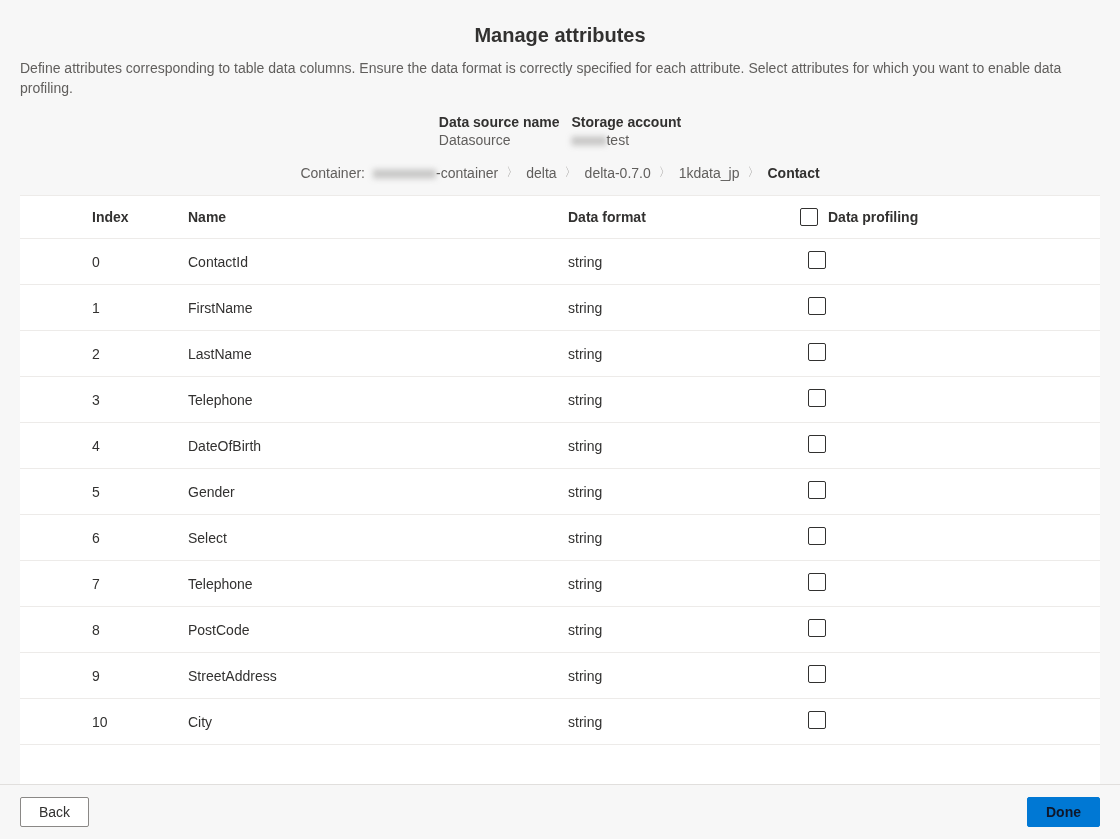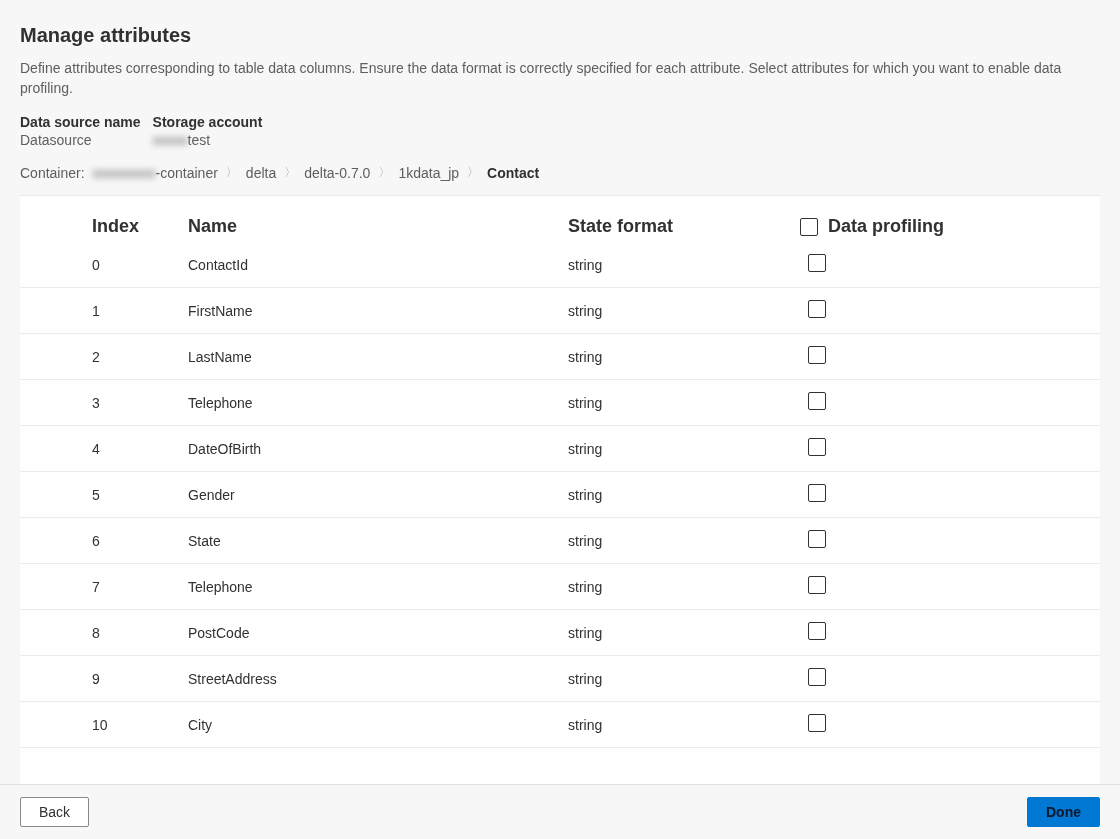--- a/index.html
+++ b/index.html
@@ -17,20 +17,21 @@
     display: flex;
     flex-direction: column;
     height: 100%;
   }
   .content {
     padding: 24px 20px 0 20px;
     flex: 1 1 auto;
     overflow: hidden;
     display: flex;
     flex-direction: column;
+    align-items: center;
   }
   h1.title {
     margin: 0 0 12px 0;
     font-size: 20px;
     font-weight: 600;
     color: #323130;
   }
   .description {
     margin: 0 0 16px 0;
     color: #605e5c;
@@ -84,26 +85,26 @@
     border-collapse: collapse;
     table-layout: fixed;
   }
   col.col-index  { width: 160px; }
   col.col-name   { width: 380px; }
   col.col-format { width: 240px; }
   col.col-prof   { width: auto; }
   thead th {
     text-align: left;
     font-weight: 600;
-    font-size: 18px;
+    font-size: 14px;
     padding: 12px 8px;
     border-bottom: 1px solid #edebe9;
     background: #fff;
     position: sticky;
-    top: 8px;
+    top: 0;
     color: #323130;
   }
   thead th.th-index { padding-left: 72px; }
   thead th.th-prof {
     padding-left: 0;
   }
   .th-prof-inner {
     display: flex;
     align-items: center;
     gap: 10px;
@@ -195,21 +196,21 @@
         <colgroup>
           <col class="col-index">
             <col class="col-name">
             <col class="col-format">
             <col class="col-prof">
         </colgroup>
         <thead>
           <tr>
             <th class="th-index">Index</th>
             <th>Name</th>
-            <th>State format</th>
+            <th>Data format</th>
             <th class="th-prof">
               <div class="th-prof-inner">
                 <span class="cb"></span>
                 <span>Data profiling</span>
               </div>
             </th>
           </tr>
         </thead>
         <tbody id="rows">
             <tr>
@@ -243,21 +244,21 @@
               <td><span class="cb"></span></td>
             </tr>
             <tr>
               <td class="td-index">5</td>
               <td>Gender</td>
               <td>string</td>
               <td><span class="cb"></span></td>
             </tr>
             <tr>
               <td class="td-index">6</td>
-              <td>State</td>
+              <td>Select</td>
               <td>string</td>
               <td><span class="cb"></span></td>
             </tr>
             <tr>
               <td class="td-index">7</td>
               <td>Telephone</td>
               <td>string</td>
               <td><span class="cb"></span></td>
             </tr>
             <tr>

